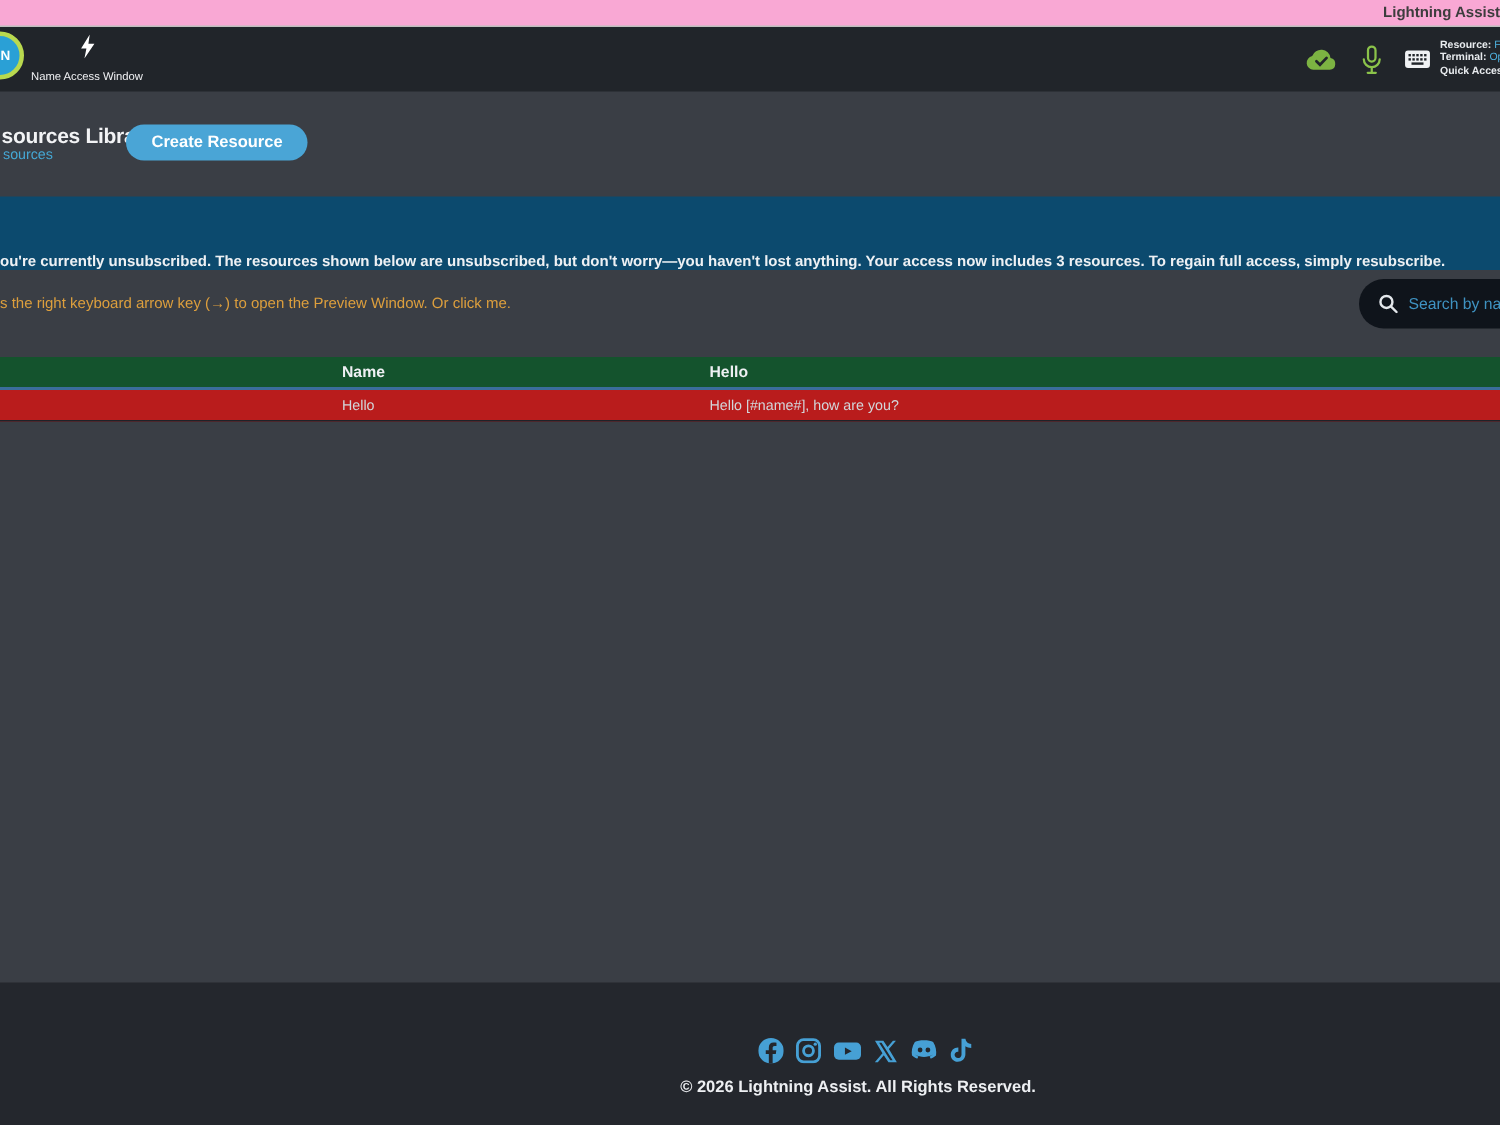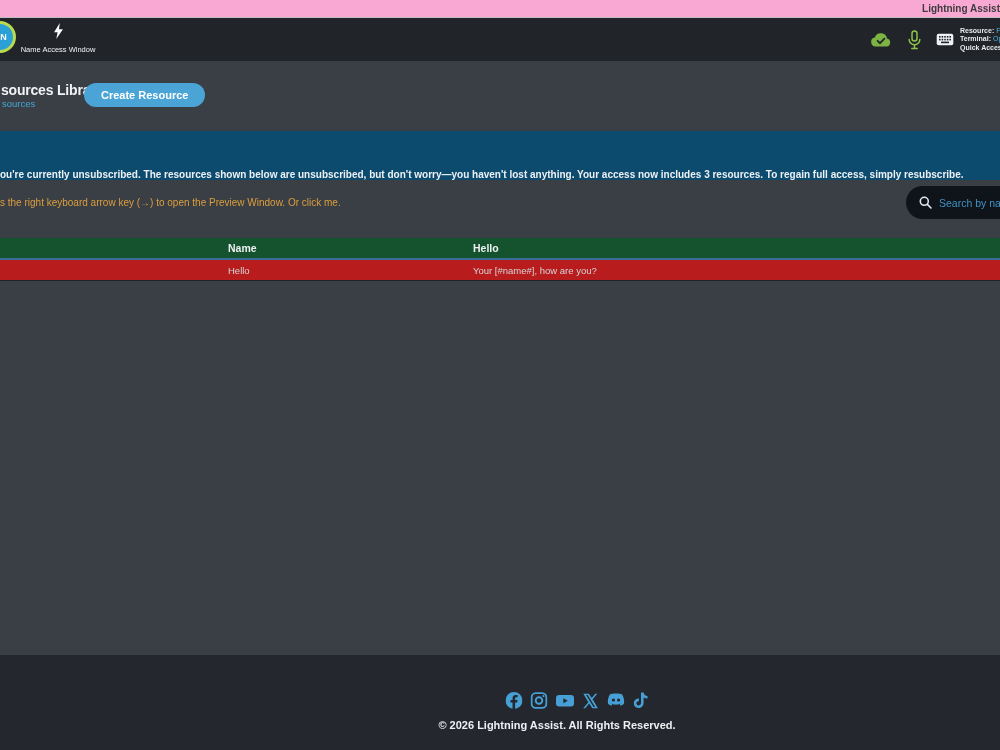--- a/index.html
+++ b/index.html
@@ -117,21 +117,21 @@
   .footer {
     position:absolute; left:0; top:655px; width:1000px; height:95px;
     background:#24272d;
   }
   .social-row {
     position:absolute; left:577px; top:37px; transform:translate(-50%,0);
     display:flex; align-items:center; gap:8px;
   }
   .social-icon { display:inline-flex; cursor:pointer; }
   .copyright {
-    position:absolute; left:557px; top:64px; transform:translateX(-50%);
+    position:absolute; left:572px; top:64px; transform:translateX(-50%);
     font-size:11px; font-weight:600; color:#eef0f3; white-space:nowrap;text-align:center;
   }
 </style>
 </head>
 <body>
 
 <div class="titlebar">
   <span class="titlebar-text">Lightning Assist</span>
 </div>
 
@@ -212,21 +212,21 @@
   <input class="search-input" type="text" placeholder="Search by name o" style="">
 </div>
 
 <div class="table-header">
   <span class="th-name">Name</span>
   <span class="th-value">Hello</span>
 </div>
 <div class="table-divider"></div>
 <div class="table-row">
   <span class="td-name">Hello</span>
-  <span class="td-value">Your [#name#], how are you?</span>
+  <span class="td-value">Hello [#name#], how are you?</span>
 </div>
 
 <div class="footer">
   <div class="social-row">
     <span class="social-icon">
       <svg width="17" height="17" viewBox="0 0 17 17">
         <circle cx="8.5" cy="8.5" r="8.5" fill="#46a0d5"></circle>
         <path d="M9.6 17 V10.6 h2.1 l.35-2.5 H9.6 V6.6 c0-.75.35-1.3 1.35-1.3 h1.2 V3.1 c-.5-.07-1.3-.15-1.9-.15-1.95 0-3.2 1.15-3.2 3.3 v1.85 H5 v2.5 h2.05 V17 Z" fill="#24272d"></path>
       </svg>
     </span>

